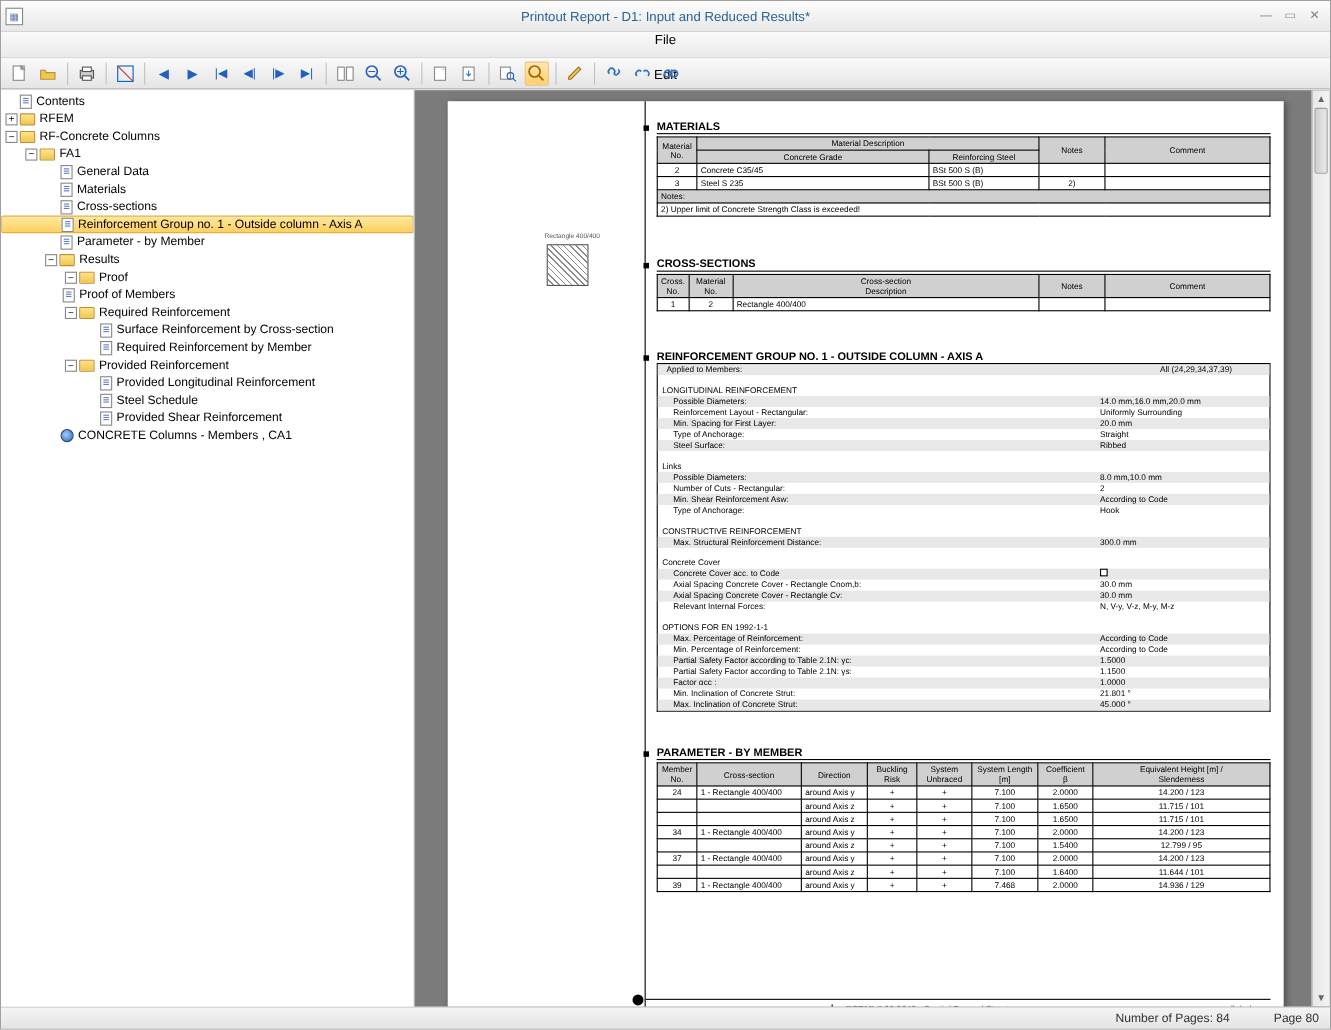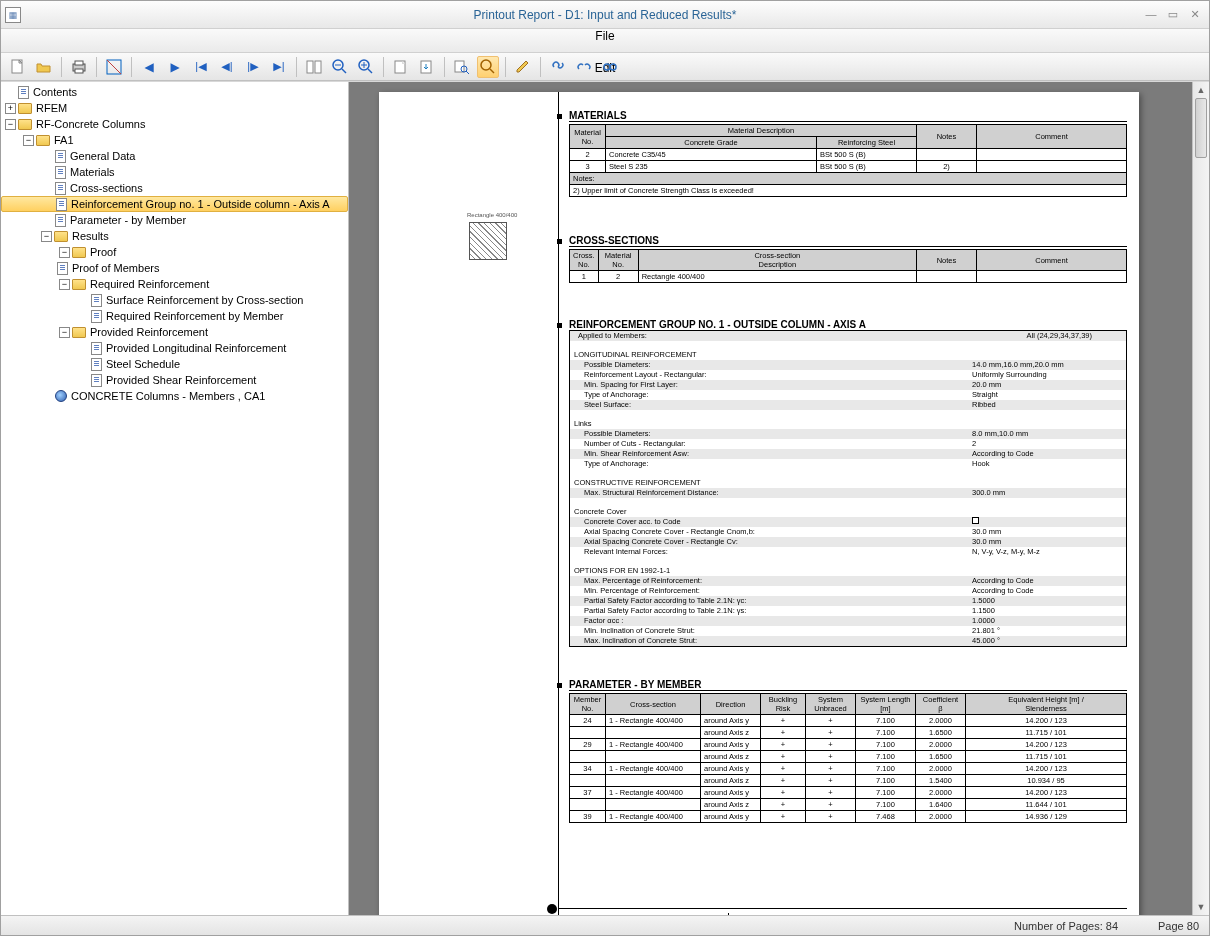--- a/index.html
+++ b/index.html
@@ -78,21 +78,21 @@
   border-radius: 2px;
 }
 .tb-sep { width: 1px; height: 20px; background: #c0c0c0; margin: 0 2px; }
 .tb-active { border-color: #f0c070; background: linear-gradient(#ffe8b0,#ffd070); }
 .main {
   display: flex;
   height: 834px;
   border-top: 1px solid #d8d8d8;
 }
 .tree-panel {
-  width: 348px;
+  width: 376px;
   background: #fff;
   border-right: 1px solid #c0c0c0;
   overflow-y: auto;
   padding: 2px 0;
 }
 .tree-node {
   display: flex;
   align-items: center;
   height: 16px;
   font-size: 11px;
@@ -695,58 +695,48 @@
                 <td></td>
                 <td style="text-align:left"></td>
                 <td style="text-align:left">around Axis z</td>
                 <td>+</td>
                 <td>+</td>
                 <td>7.100</td>
                 <td>1.6500</td>
                 <td>11.715 / 101</td>
               </tr>
               <tr>
-                <td>29</td>
+                <td></td>
+                <td style="text-align:left"></td>
+                <td style="text-align:left">around Axis z</td>
+                <td>+</td>
+                <td>+</td>
+                <td>7.100</td>
+                <td>1.6500</td>
+                <td>11.715 / 101</td>
+              </tr>
+              <tr>
+                <td>34</td>
                 <td style="text-align:left">1 - Rectangle 400/400</td>
                 <td style="text-align:left">around Axis y</td>
                 <td>+</td>
                 <td>+</td>
                 <td>7.100</td>
                 <td>2.0000</td>
                 <td>14.200 / 123</td>
               </tr>
               <tr>
                 <td></td>
                 <td style="text-align:left"></td>
                 <td style="text-align:left">around Axis z</td>
                 <td>+</td>
                 <td>+</td>
                 <td>7.100</td>
-                <td>1.6500</td>
-                <td>11.715 / 101</td>
-              </tr>
-              <tr>
-                <td>34</td>
-                <td style="text-align:left">1 - Rectangle 400/400</td>
-                <td style="text-align:left">around Axis y</td>
-                <td>+</td>
-                <td>+</td>
-                <td>7.100</td>
-                <td>2.0000</td>
-                <td>14.200 / 123</td>
-              </tr>
-              <tr>
-                <td></td>
-                <td style="text-align:left"></td>
-                <td style="text-align:left">around Axis z</td>
-                <td>+</td>
-                <td>+</td>
-                <td>7.100</td>
                 <td>1.5400</td>
-                <td>10.934 / 95</td>
+                <td>12.799 / 95</td>
               </tr>
               <tr>
                 <td>37</td>
                 <td style="text-align:left">1 - Rectangle 400/400</td>
                 <td style="text-align:left">around Axis y</td>
                 <td>+</td>
                 <td>+</td>
                 <td>7.100</td>
                 <td>2.0000</td>
                 <td>14.200 / 123</td>

